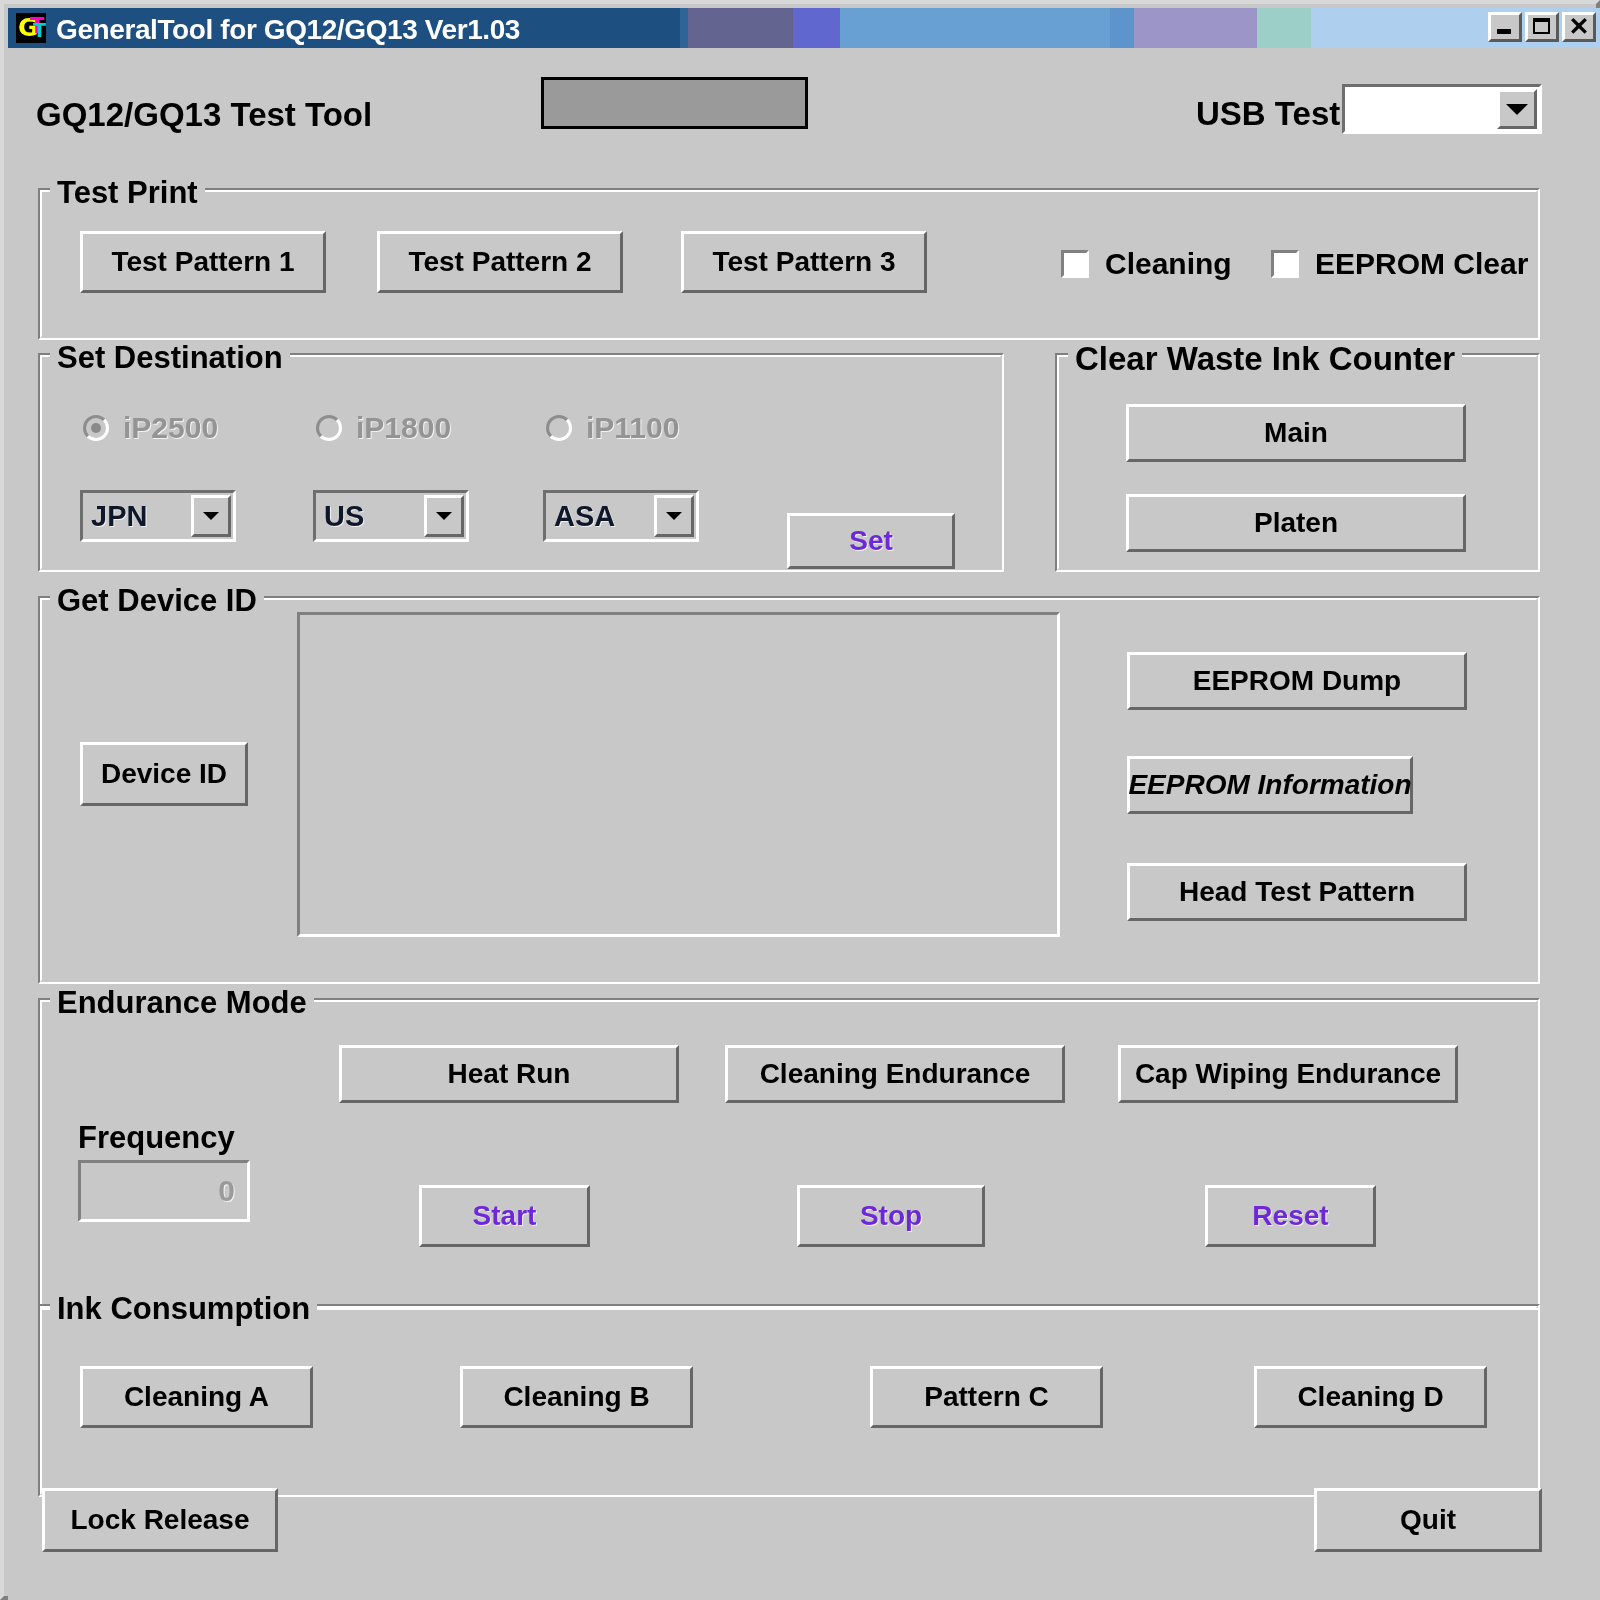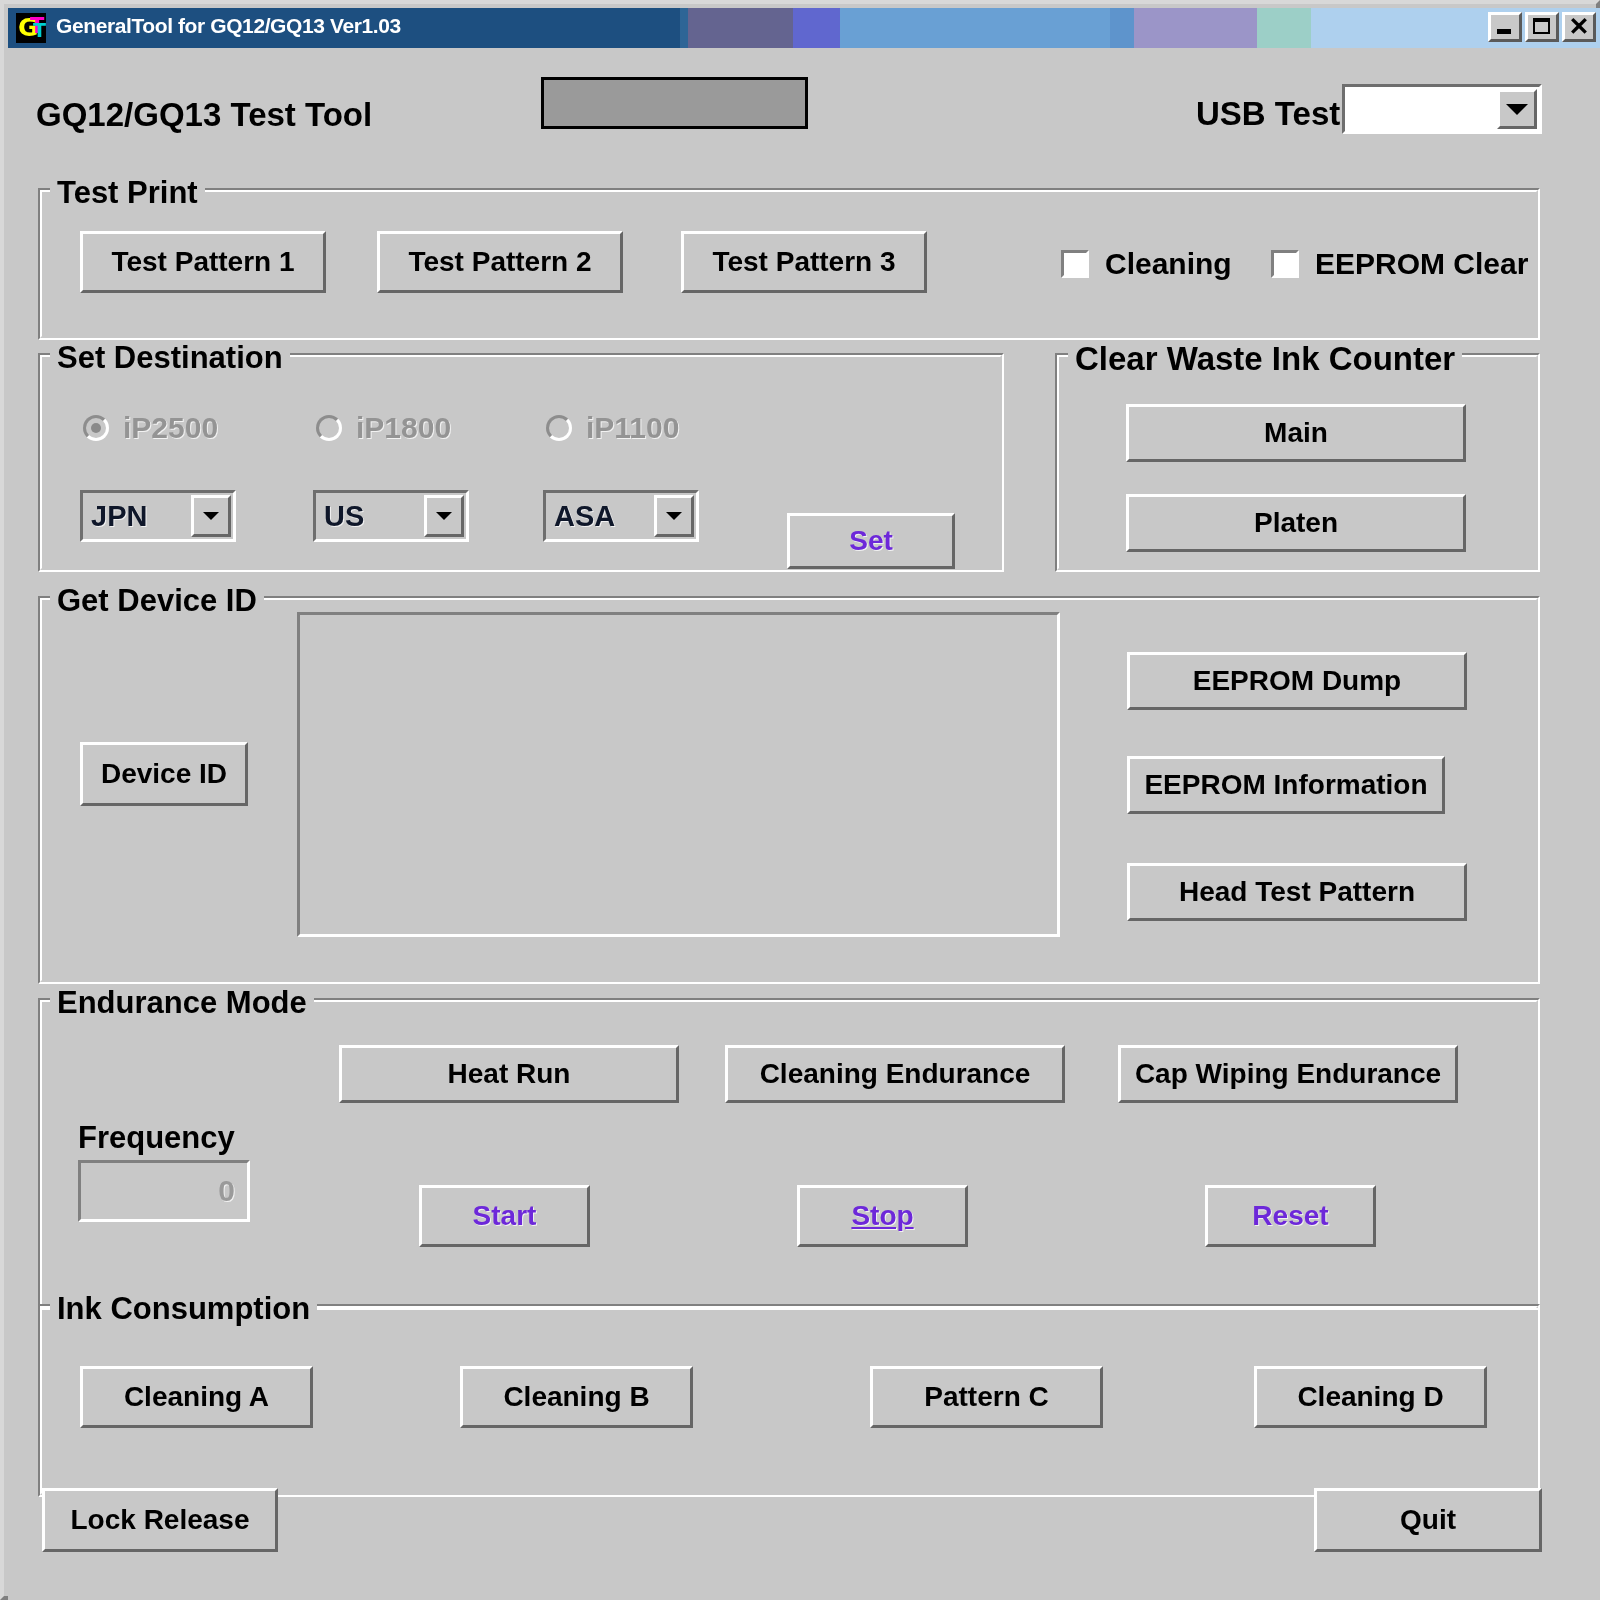--- a/index.html
+++ b/index.html
@@ -66,21 +66,21 @@
     color: #ff00c8;
   }
   #title-icon .t-c {
     left: 17px; top: 8px;
     font-size: 19px;
     color: #00d0d0;
   }
   #title-text {
     position: absolute;
     left: 48px; top: 6px;
-    font-size: 21px;
+    font-size: 28px;
     font-weight: bold;
     color: #ffffff;
     letter-spacing: -0.4px;
     white-space: nowrap;
     z-index: 6;
     font-family: "Liberation Sans", sans-serif;
   }
   #win-controls {
     position: absolute;
     right: 4px; top: 4px;
@@ -429,38 +429,38 @@
     <div class="group" style="left:30px; top:548px; width:1502px; height:388px;"></div>
     <div class="group-title" style="left:42px; top:535px; font-size:31px;">Get Device ID</div>
 
     <div class="sunken" style="left:289px; top:564px; width:763px; height:325px;">
       
     </div>
 
     <div class="btn" style="left:72px; top:694px; width:168px; height:64px;">Device ID</div>
 
     <div class="btn" style="left:1119px; top:604px; width:340px; height:58px;">EEPROM Dump</div>
-    <div class="btn" style="left:1119px; top:708px; width:318px; height:58px;">EEPROM Information</div>
+    <div class="btn" style="left:1119px; top:708px; width:286px; height:58px;font-style:italic;">EEPROM Information</div>
     <div class="btn" style="left:1119px; top:815px; width:340px; height:58px;">Head Test Pattern</div>
 
     <div class="group" style="left:30px; top:950px; width:1502px; height:312px;"></div>
     <div class="group-title" style="left:42px; top:937px; font-size:31px;">Endurance Mode</div>
 
     <div class="btn" style="left:331px;  top:997px; width:340px; height:58px;">Heat Run</div>
     <div class="btn" style="left:717px;  top:997px; width:340px; height:58px;">Cleaning Endurance</div>
     <div class="btn" style="left:1110px; top:997px; width:340px; height:58px;">Cap Wiping Endurance</div>
 
     <div class="lbl" style="left:70px; top:1072px; font-size:31px;">Frequency</div>
 
     <div class="sunken" style="left:70px; top:1112px; width:172px; height:62px; display:flex; align-items:center; justify-content:flex-end;">
       <span style="font-weight:bold; font-size:30px; color:#9a9a9a; text-shadow:1px 1px 0 #f2f2f2; padding-right:12px;">0</span>
     </div>
 
     <div class="btn disabled" style="left:411px;  top:1113px; width:171px; height:62px;">Start</div>
-    <div class="btn disabled" style="left:789px;  top:1113px; width:171px; height:62px;text-decoration:underline;">Stop</div>
+    <div class="btn disabled" style="left:789px;  top:1113px; width:188px; height:62px;">Stop</div>
     <div class="btn disabled" style="left:1197px; top:1113px; width:171px; height:62px;">Reset</div>
 
     <div class="group" style="left:30px; top:1256px; width:1502px; height:193px;"></div>
     <div class="group-title" style="left:42px; top:1243px; font-size:31px;">Ink Consumption</div>
 
     <div class="btn" style="left:72px;   top:1318px; width:233px; height:62px;">Cleaning A</div>
     <div class="btn" style="left:452px;  top:1318px; width:233px; height:62px;">Cleaning B</div>
     <div class="btn" style="left:862px;  top:1318px; width:233px; height:62px;">Pattern C</div>
     <div class="btn" style="left:1246px; top:1318px; width:233px; height:62px;">Cleaning D</div>
 

